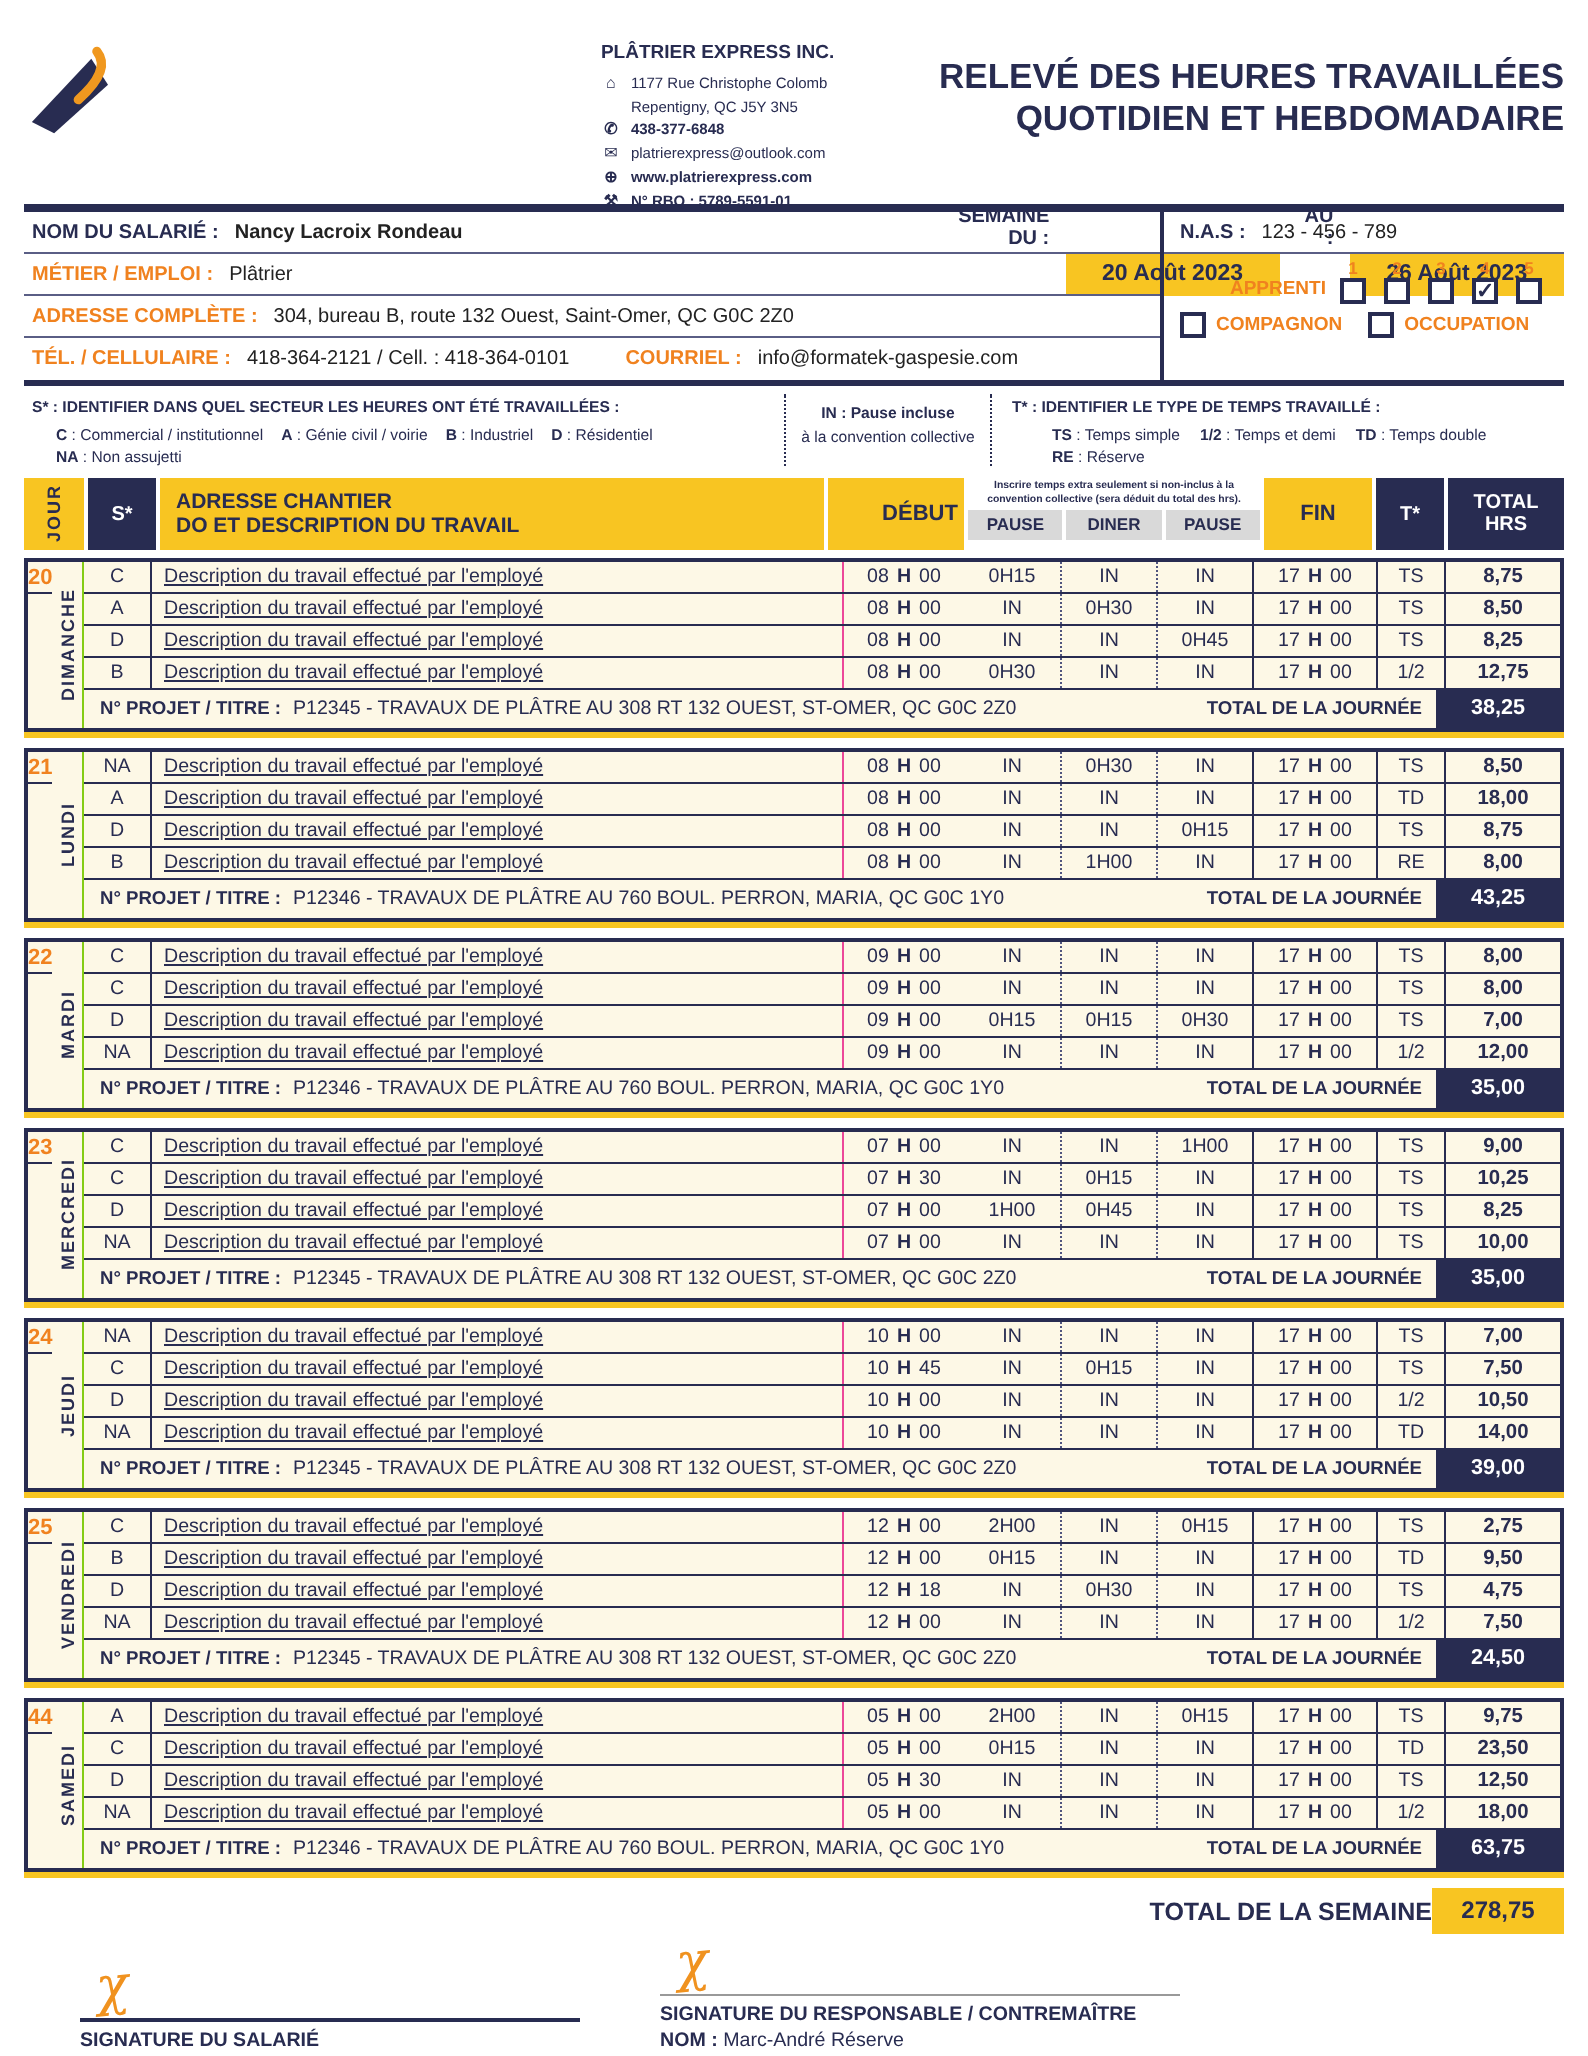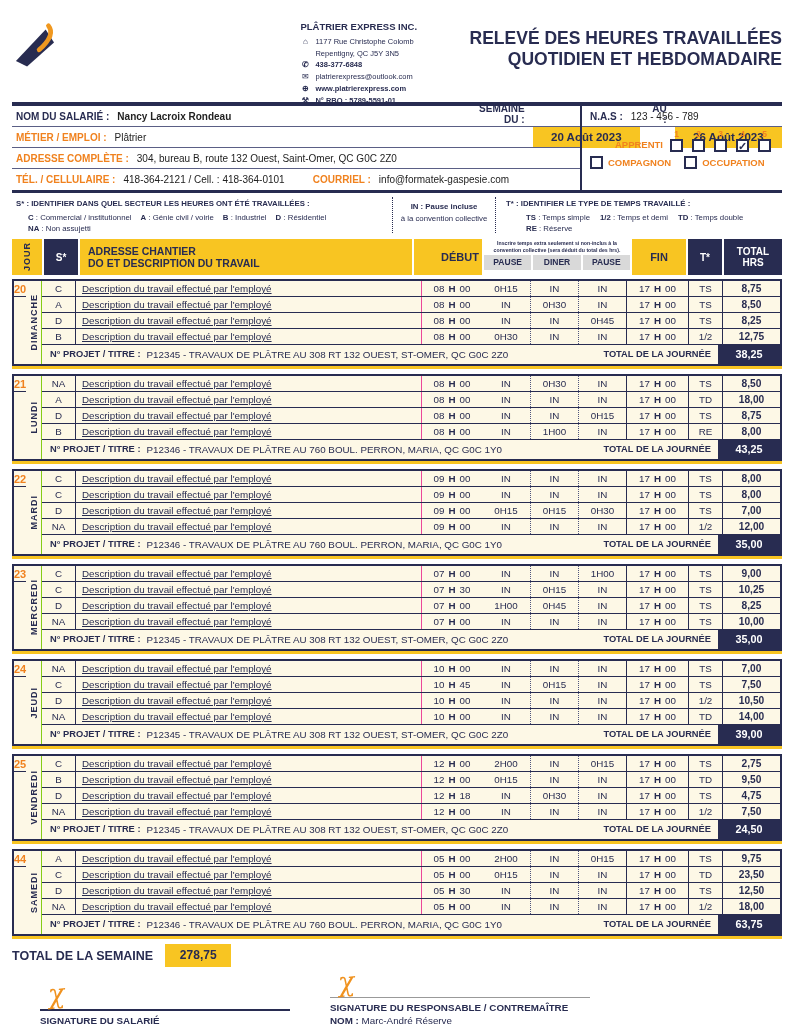--- a/index.html
+++ b/index.html
@@ -101,21 +101,21 @@
   .c-t { width:34px; text-align:center; border-left:1px solid #282c51; }
   .c-tot { width:58px; text-align:center; border-left:1px solid #282c51; font-weight:bold; font-size:10.2px; }
   .pr { display:flex; height:19px; line-height:19px; font-size:9.3px; align-items:center; }
   .pr-label { font-weight:bold; margin-left:8px; white-space:nowrap; }
   .pr-value { margin-left:6px; font-size:9.8px; white-space:nowrap; overflow:hidden; }
   .pr-tlabel { margin-left:auto; font-weight:bold; margin-right:7px; white-space:nowrap; }
   .pr-tbox { width:62px; height:19px; background:#282c51; color:#fff; font-weight:bold; font-size:10.8px; text-align:center; line-height:19px; }
   .goldbar { height:3px; background:#f8c522; }
 
   
-  .week-total { display:flex; justify-content:flex-start; align-items:center; gap:12px; margin-top:5px; }
+  .week-total { display:flex; justify-content:flex-end; align-items:center; margin-top:5px; }
   .wt-label { font-weight:bold; font-size:12.5px; }
   .wt-box { width:66px; height:23px; line-height:23px; background:#f8c522; color:#282c51; font-weight:bold; font-size:12px; text-align:center; }
   .sigs { display:flex; margin-top:0px; }
   .sig1 { width:250px; margin-left:28px; padding-top:14px; }
   .sig2 { width:260px; margin-left:40px; padding-top:2px; }
   .squiggle { font-family:"DejaVu Serif", serif; font-style:italic; color:#f0921f; font-size:27px; line-height:26px; margin-left:8px; display:inline-block; transform:rotate(-6deg); }
   .sigline1 { border-bottom:2px solid #282c51; margin-top:2px; }
   .sigline2 { border-bottom:1.5px solid #999; margin-top:2px; }
   .sig-label { font-weight:bold; font-size:9.8px; margin-top:4px; }
   .sig-name-row { font-size:9.8px; margin-top:2px; }

